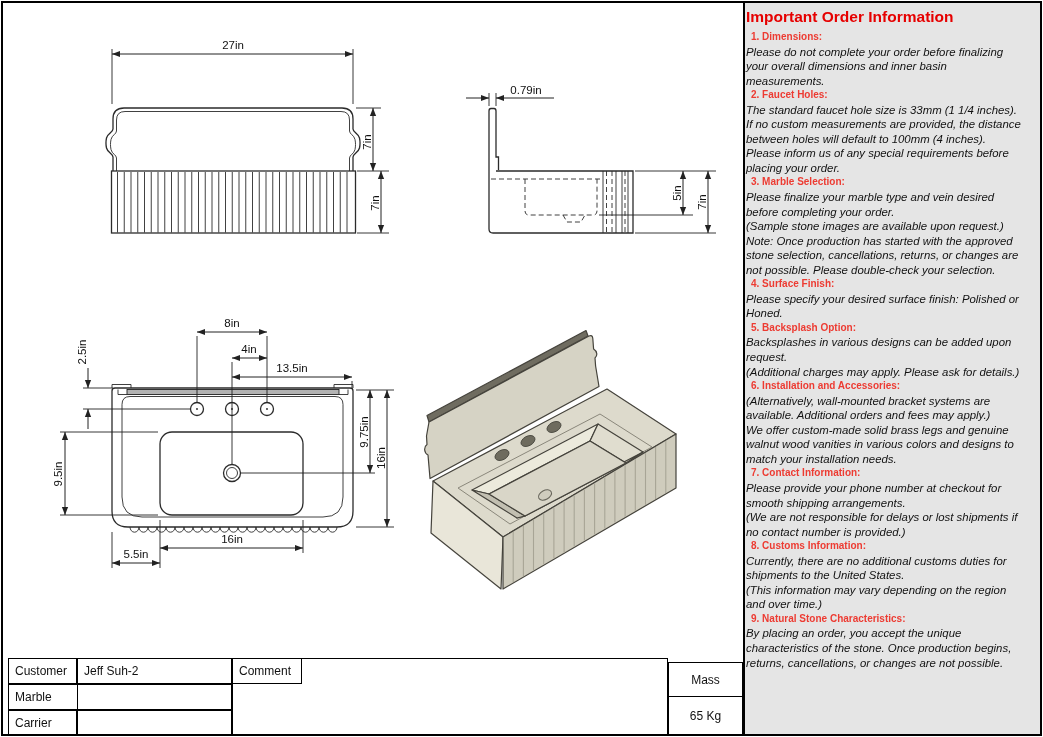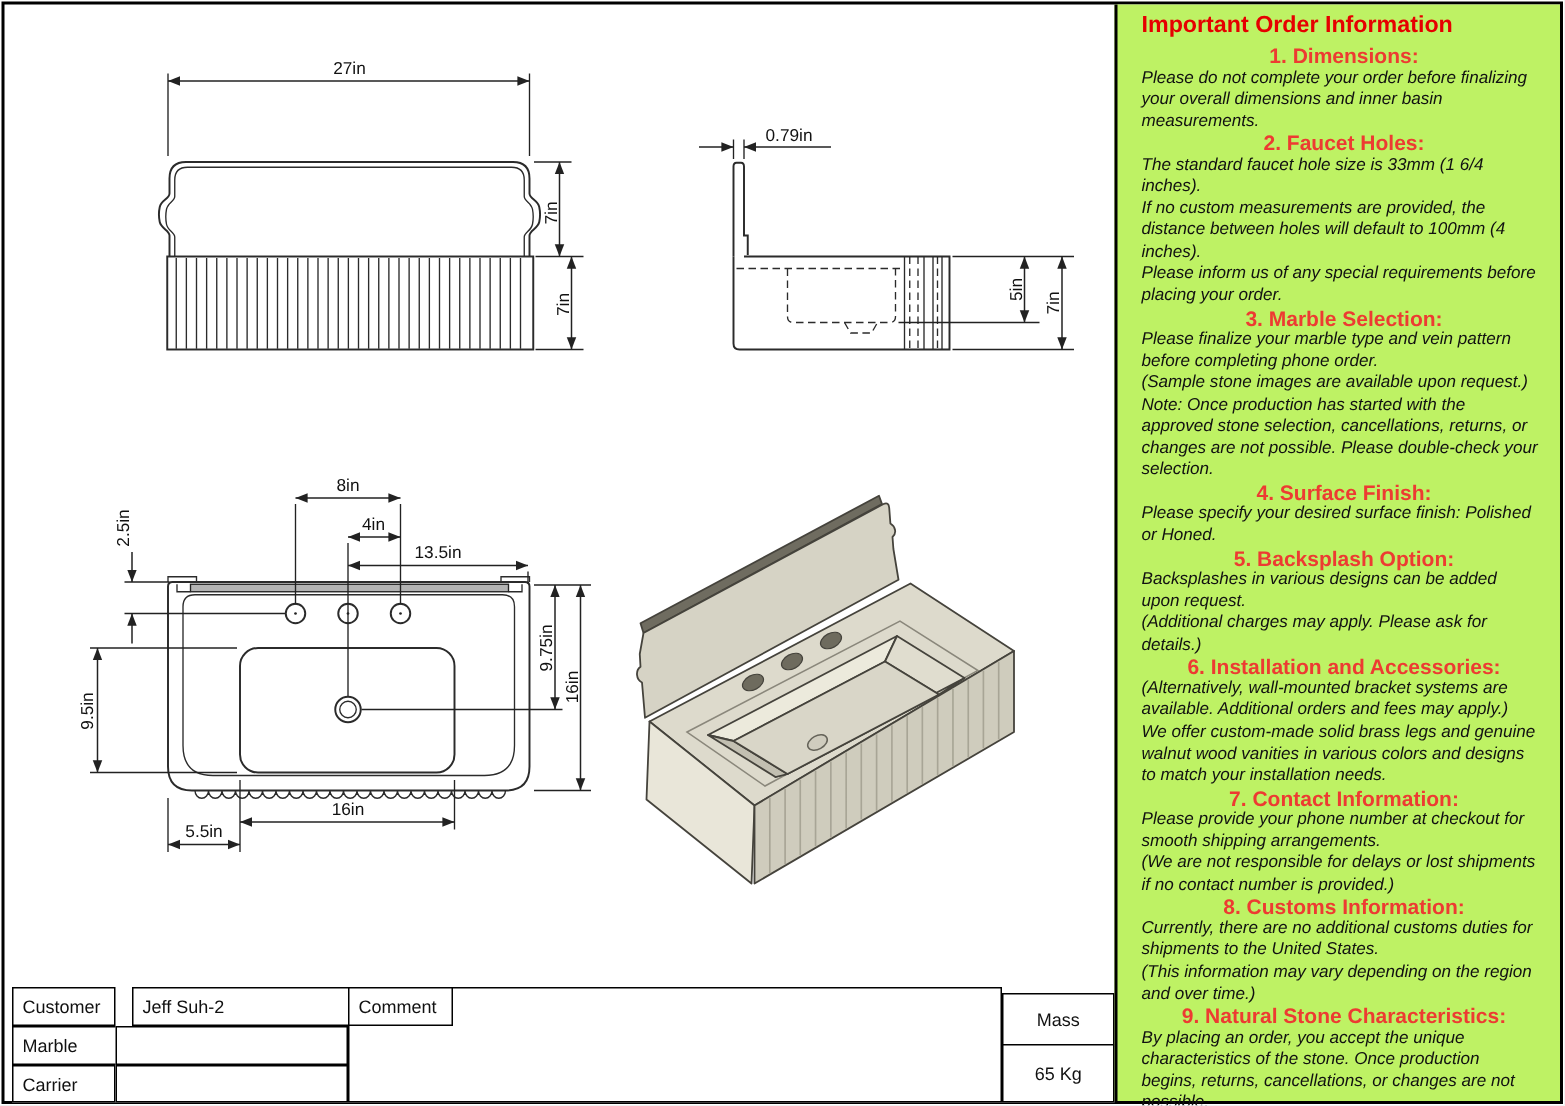--- a/index.html
+++ b/index.html
@@ -9,24 +9,24 @@
   .sheet-svg{position:absolute;left:0;top:0;}
   
   .tb-cell{position:absolute;border:1.6px solid #000;box-sizing:border-box;
            font-size:12px;color:#111;background:#fff;}
   .tb-label{padding-left:6px;display:flex;align-items:center;}
   .tb-value{padding-left:6px;display:flex;align-items:center;}
   .tb-center{display:flex;align-items:center;justify-content:center;}
   
   .info-panel{position:absolute;left:743px;top:3px;right:3px;bottom:3px;
               border-left:2px solid #000;box-sizing:border-box;
-              padding:5px 14px 0 16px;background:#bef264;}
+              padding:5px 14px 0 1px;background:#e5e5e5;}
   .ip-title{font-size:15.5px;font-weight:bold;color:#e60000;margin:0 0 4px 0;}
-  .ip-heading{font-size:14px;font-weight:bold;color:#ed3b32;
-              line-height:14.55px;padding-left:5px;text-align:center;}
+  .ip-heading{font-size:10px;font-weight:bold;color:#ed3b32;
+              line-height:14.55px;padding-left:5px;}
   .ip-par{font-size:11.4px;font-style:italic;color:#111;line-height:14.55px;margin:0;}
   
   .outline{fill:none;stroke:#2b2b2b;stroke-width:1.3;}
   .thin{fill:none;stroke:#2b2b2b;stroke-width:0.9;}
   .dashed{fill:none;stroke:#2b2b2b;stroke-width:0.9;stroke-dasharray:5 3;}
   .dim-line{stroke:#222;stroke-width:1;fill:none;}
   .ext-line{stroke:#222;stroke-width:0.9;fill:none;}
   .dim{font:11.5px "Liberation Sans", sans-serif;fill:#111;}
   .iso{stroke:#45433c;stroke-width:1.2;stroke-linejoin:round;}
 </style>
@@ -192,21 +192,21 @@
       <ellipse cx="502" cy="455" rx="7.5" ry="4.8" transform="rotate(-28 502 455)" fill="#6e6b5e" stroke="#45433c" stroke-width="0.8"></ellipse>
       <ellipse cx="528" cy="441" rx="7.5" ry="4.8" transform="rotate(-28 528 441)" fill="#6e6b5e" stroke="#45433c" stroke-width="0.8"></ellipse>
       <ellipse cx="554" cy="427" rx="7.5" ry="4.8" transform="rotate(-28 554 427)" fill="#6e6b5e" stroke="#45433c" stroke-width="0.8"></ellipse>
 
       <ellipse cx="545" cy="495" rx="7" ry="4.5" transform="rotate(-28 545 495)" fill="#cfccbe" stroke="#66645a" stroke-width="1"></ellipse>
     </g>
   </svg>
 
   <div>
     <div class="tb-cell tb-label" style="left:8px;top:658px;width:69px;height:26px;">Customer</div>
-    <div class="tb-cell tb-value" style="left:88px;top:658px;width:155px;height:26px;">Jeff Suh-2</div>
+    <div class="tb-cell tb-value" style="left:77px;top:658px;width:155px;height:26px;">Jeff Suh-2</div>
     <div class="tb-cell tb-label" style="left:8px;top:684px;width:75px;height:26px;">Marble</div>
     <div class="tb-cell tb-value" style="left:77px;top:684px;width:155px;height:26px;"></div>
     <div class="tb-cell tb-label" style="left:8px;top:710px;width:69px;height:25px;">Carrier</div>
     <div class="tb-cell tb-value" style="left:77px;top:710px;width:155px;height:25px;"></div>
 
     <div class="tb-cell" style="left:232px;top:658px;width:436px;height:77px;"></div>
     <div class="tb-cell tb-label" style="left:232px;top:658px;width:70px;height:26px;">Comment</div>
 
     <div class="tb-cell tb-center" style="left:668px;top:662px;width:75px;height:36px;">Mass</div>
     <div class="tb-cell tb-center" style="left:668px;top:696px;width:75px;height:39px;">65 Kg</div>
@@ -214,27 +214,27 @@
 
   <div class="info-panel">
     <div class="ip-title" style="color: rgb(230, 0, 0);">Important Order Information</div>
 
     <div>
       <div class="ip-heading" style="color: rgb(237, 59, 50);">1. Dimensions:</div>
       <p class="ip-par">Please do not complete your order before finalizing your overall dimensions and inner basin measurements.</p>
     </div>
     <div>
       <div class="ip-heading" style="color: rgb(237, 59, 50);">2. Faucet Holes:</div>
-      <p class="ip-par">The standard faucet hole size is 33mm (1 6/4 inches).</p>
+      <p class="ip-par">The standard faucet hole size is 33mm (1 1/4 inches).</p>
       <p class="ip-par">If no custom measurements are provided, the distance between holes will default to 100mm (4 inches).</p>
       <p class="ip-par">Please inform us of any special requirements before placing your order.</p>
     </div>
     <div>
       <div class="ip-heading" style="color: rgb(237, 59, 50);">3. Marble Selection:</div>
-      <p class="ip-par">Please finalize your marble type and vein pattern before completing phone order.</p>
+      <p class="ip-par">Please finalize your marble type and vein desired before completing your order.</p>
       <p class="ip-par">(Sample stone images are available upon request.)</p>
       <p class="ip-par">Note: Once production has started with the approved stone selection, cancellations, returns, or changes are not possible. Please double-check your selection.</p>
     </div>
     <div>
       <div class="ip-heading" style="color: rgb(237, 59, 50);">4. Surface Finish:</div>
       <p class="ip-par">Please specify your desired surface finish: Polished or Honed.</p>
     </div>
     <div>
       <div class="ip-heading" style="color: rgb(237, 59, 50);">5. Backsplash Option:</div>
       <p class="ip-par">Backsplashes in various designs can be added upon request.</p>

